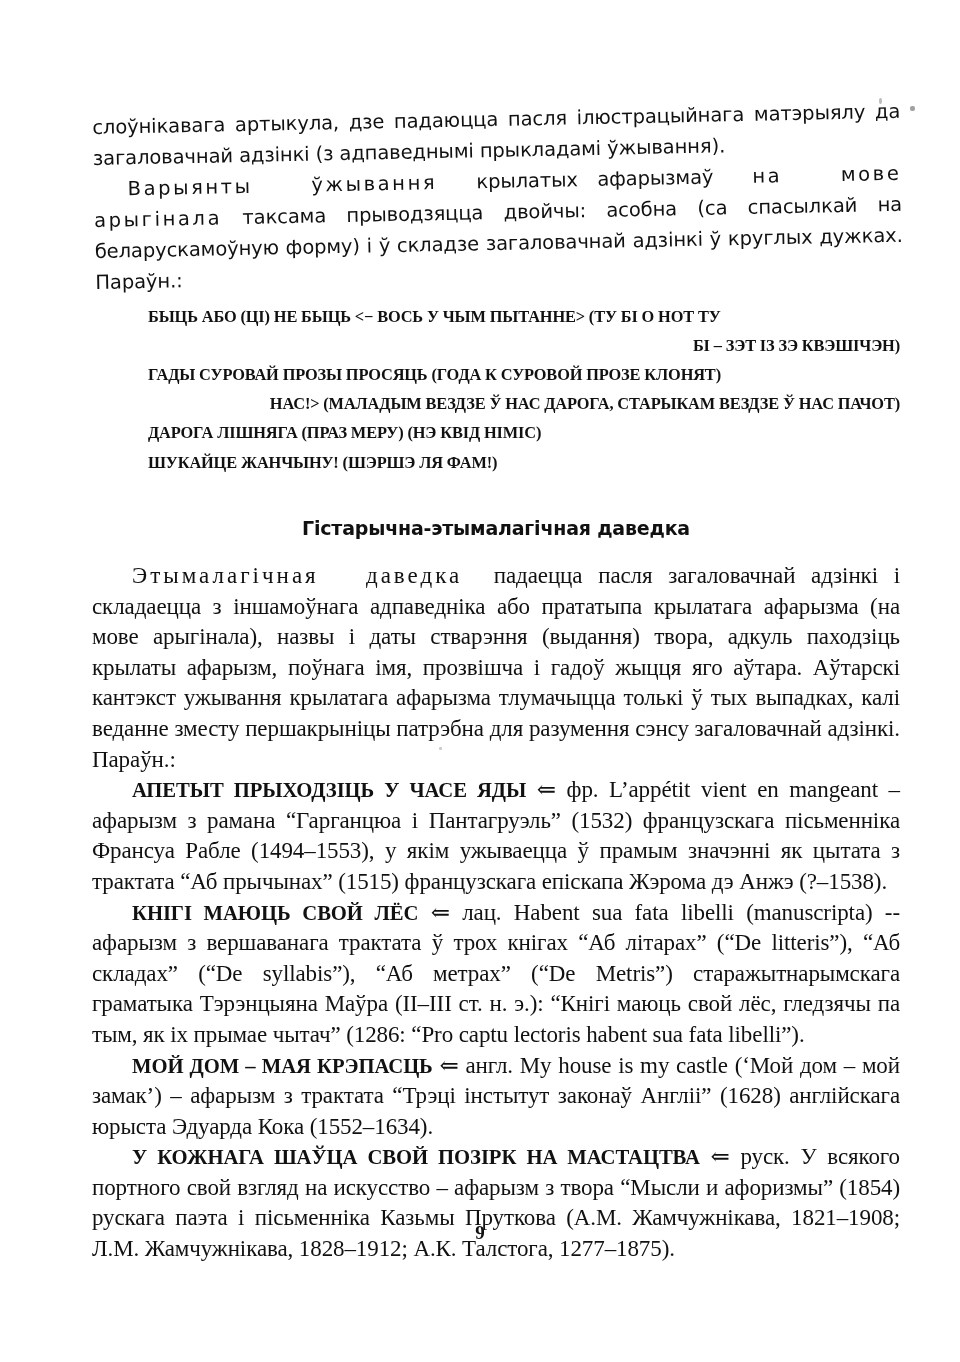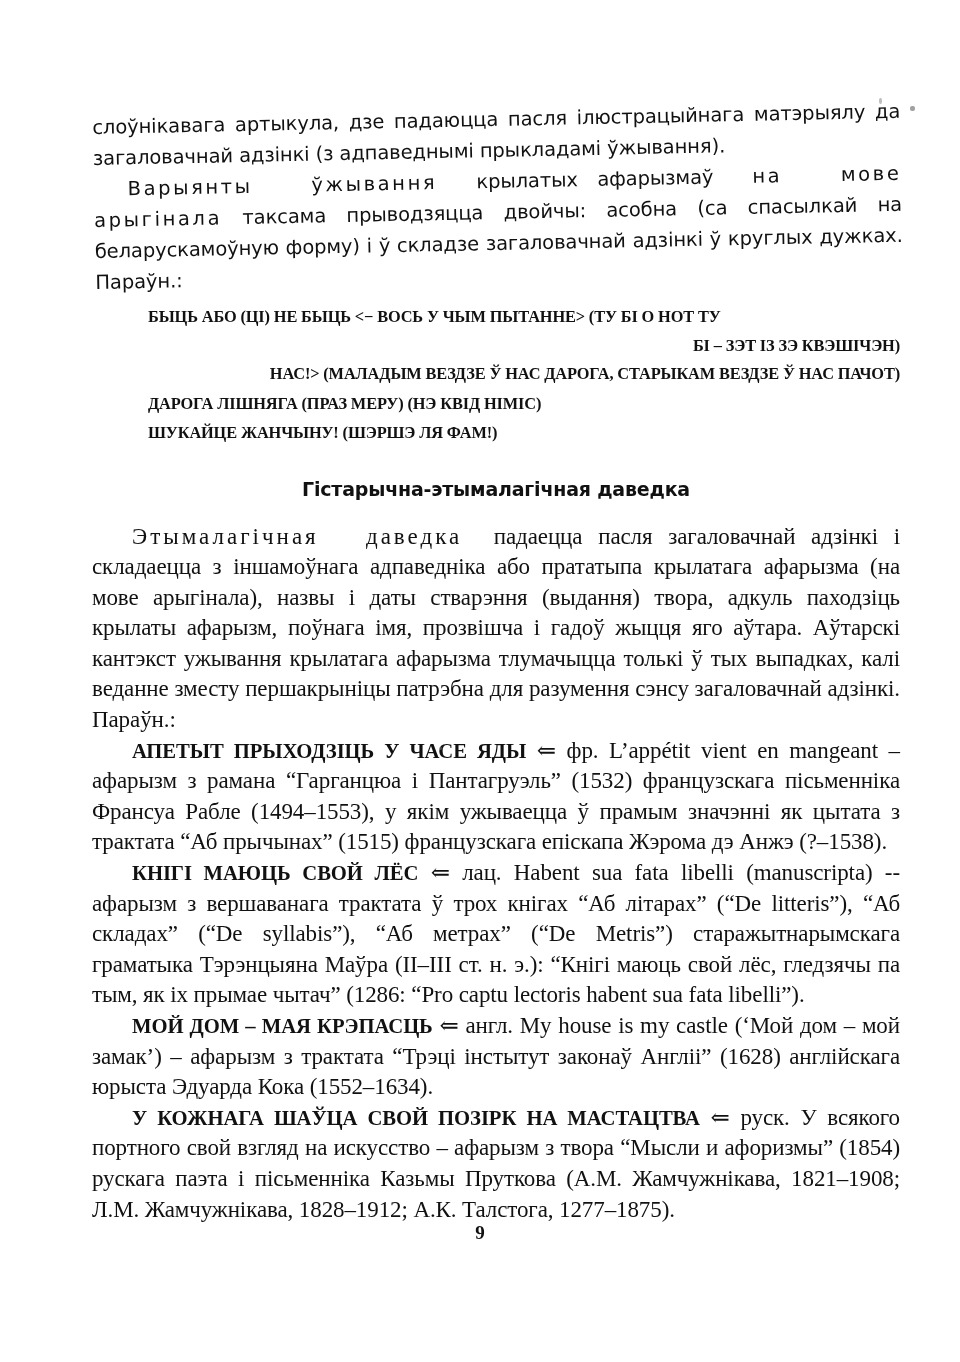--- a/index.html
+++ b/index.html
@@ -70,21 +70,21 @@
   }
   .aph .hang {
     display: block;
     text-indent: 0;
     margin-left: -56px;
     text-align: right;
   }
 
   
   h2.section-title {
-    margin: 30px 0 22px 0;
+    margin: 40px 0 22px 0;
     text-align: center;
     font-family: "DejaVu Sans", "Liberation Sans", sans-serif;
     font-size: 19px;
     font-weight: bold;
     letter-spacing: -0.2px;
   }
 
   
   .body-p {
     margin: 0;
@@ -141,20 +141,23 @@
       <p class="p1">слоўнікавага артыкула, дзе падаюцца пасля ілюстрацыйнага матэрыялу да загаловачнай адзінкі (з адпаведнымі прыкладамі ўжывання).</p>
       <p class="p2"><span class="spaced">Варыянты</span>&nbsp;&nbsp;&nbsp;<span class="spaced">ўжывання</span>&nbsp;&nbsp;<span>крылатых афарызмаў</span>&nbsp;&nbsp;<span class="spaced">на</span>&nbsp;&nbsp;&nbsp;<span class="spaced">мове</span> <span class="spaced">арыгінала</span>&nbsp;<span>таксама прыводзяцца двойчы: асобна (са спасылкай на беларускамоўную форму) і ў складзе загаловачнай адзінкі ў круглых дужках. Параўн.:</span></p>
     </div>
 
     <div class="aph-list">
       <p class="aph">
         <span class="sc">БЫЦЬ АБО (ЦІ) НЕ БЫЦЬ &lt;− ВОСЬ У ЧЫМ ПЫТАННЕ&gt; (ТУ БІ О НОТ ТУ</span>
         <span class="hang sc">БІ – ЗЭТ ІЗ ЗЭ КВЭШІЧЭН)</span>
       </p>
       <p class="aph">
+        <span class="sc">ГАДЫ СУРОВАЙ ПРОЗЫ ПРОСЯЦЬ (ГОДА К СУРОВОЙ ПРОЗЕ КЛОНЯТ)</span>
+      </p>
+      <p class="aph">
         <span class="hang sc">НАС!&gt; (МАЛАДЫМ ВЕЗДЗЕ Ў НАС ДАРОГА, СТАРЫКАМ ВЕЗДЗЕ Ў НАС ПАЧОТ)</span>
       </p>
       <p class="aph">
         <span class="sc">ДАРОГА ЛІШНЯГА (ПРАЗ МЕРУ) (НЭ КВІД НІМІС)</span>
       </p>
       <p class="aph">
         <span class="sc">ШУКАЙЦЕ ЖАНЧЫНУ! (ШЭРШЭ ЛЯ ФАМ!)</span>
       </p>
     </div>
 

